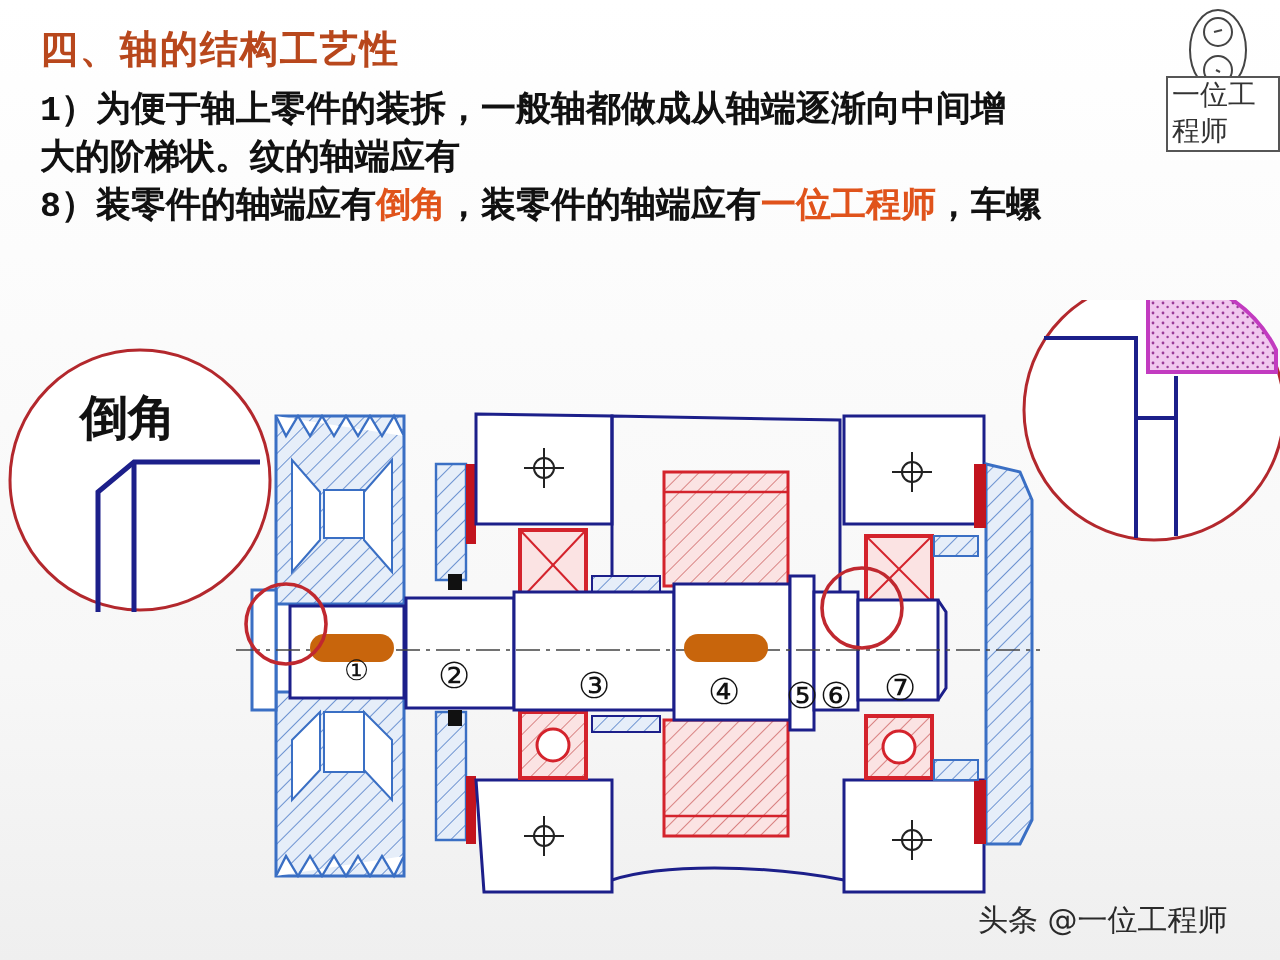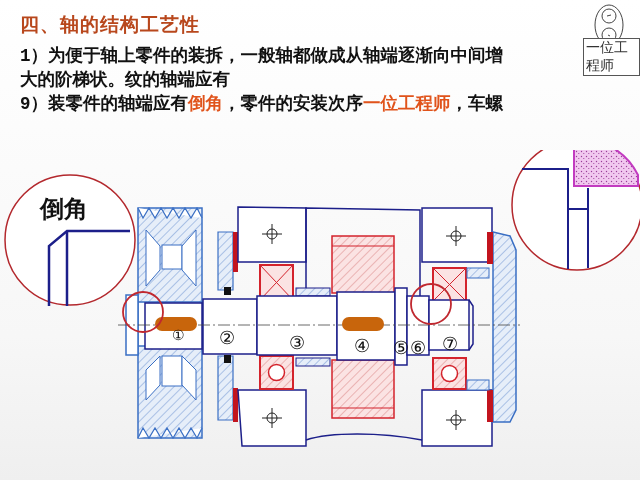--- a/index.html
+++ b/index.html
@@ -37,21 +37,21 @@
       <circle cx="17" cy="32" r="7" fill="none" stroke="#444" stroke-width="1"></circle>
       <line x1="15" y1="13" x2="19" y2="12" stroke="#444"></line>
       <line x1="16" y1="32" x2="18" y2="33" stroke="#444"></line>
     </svg>
   </div>
   <div class="logo-label">一位工程师</div>
 
   <div class="body-text">
     <p>1）为便于轴上零件的装拆，一般轴都做成从轴端逐渐向中间增</p>
     <p>大的阶梯状。纹的轴端应有</p>
-    <p><span>9）装零件的轴端应有</span><span class="hl">倒角</span><span>，零件的安装次序</span><span class="hl">一位工程师</span><span>，车螺</span></p>
+    <p><span>8）装零件的轴端应有</span><span class="hl">倒角</span><span>，装零件的轴端应有</span><span class="hl">一位工程师</span><span>，车螺</span></p>
   </div>
 
   <svg class="drawing" viewBox="0 150 640 300" width="640" height="300">
     <defs>
       <pattern id="hatchBlue" width="6" height="6" patternUnits="userSpaceOnUse" patternTransform="rotate(45)">
         <rect width="6" height="6" fill="#e6eef9"></rect>
         <line x1="0" y1="0" x2="0" y2="6" stroke="#6d93d1" stroke-width="1"></line>
       </pattern>
       <pattern id="hatchRed" width="6" height="6" patternUnits="userSpaceOnUse" patternTransform="rotate(45)">
         <rect width="6" height="6" fill="#fbe3e3"></rect>
@@ -182,13 +182,14 @@
   <div class="detail-label">倒角</div>
 
   <div class="part-num" style="left:172px;top:327px;font-size:14px;">①</div>
   <div class="part-num" style="left:219px;top:327px;">②</div>
   <div class="part-num" style="left:289px;top:332px;">③</div>
   <div class="part-num" style="left:354px;top:335px;">④</div>
   <div class="part-num" style="left:393px;top:337px;">⑤</div>
   <div class="part-num" style="left:410px;top:337px;">⑥</div>
   <div class="part-num" style="left:442px;top:333px;">⑦</div>
 
+  <div class="watermark">头条 @一位工程师</div>
 </div>
 
 </body></html>

